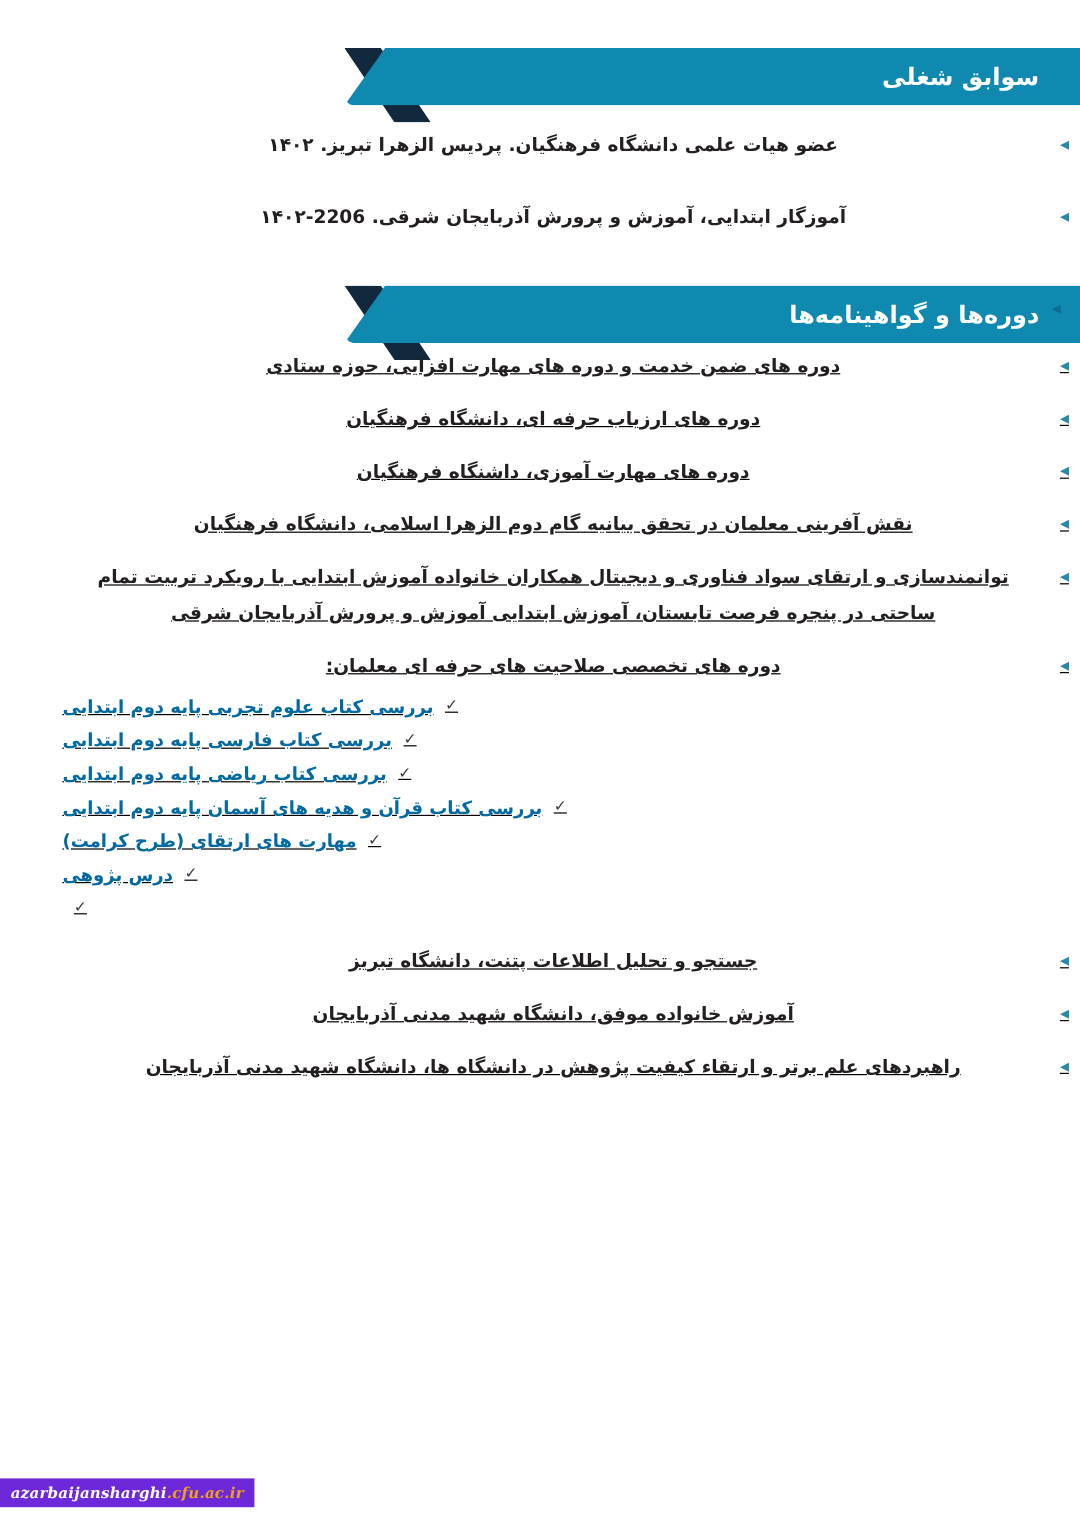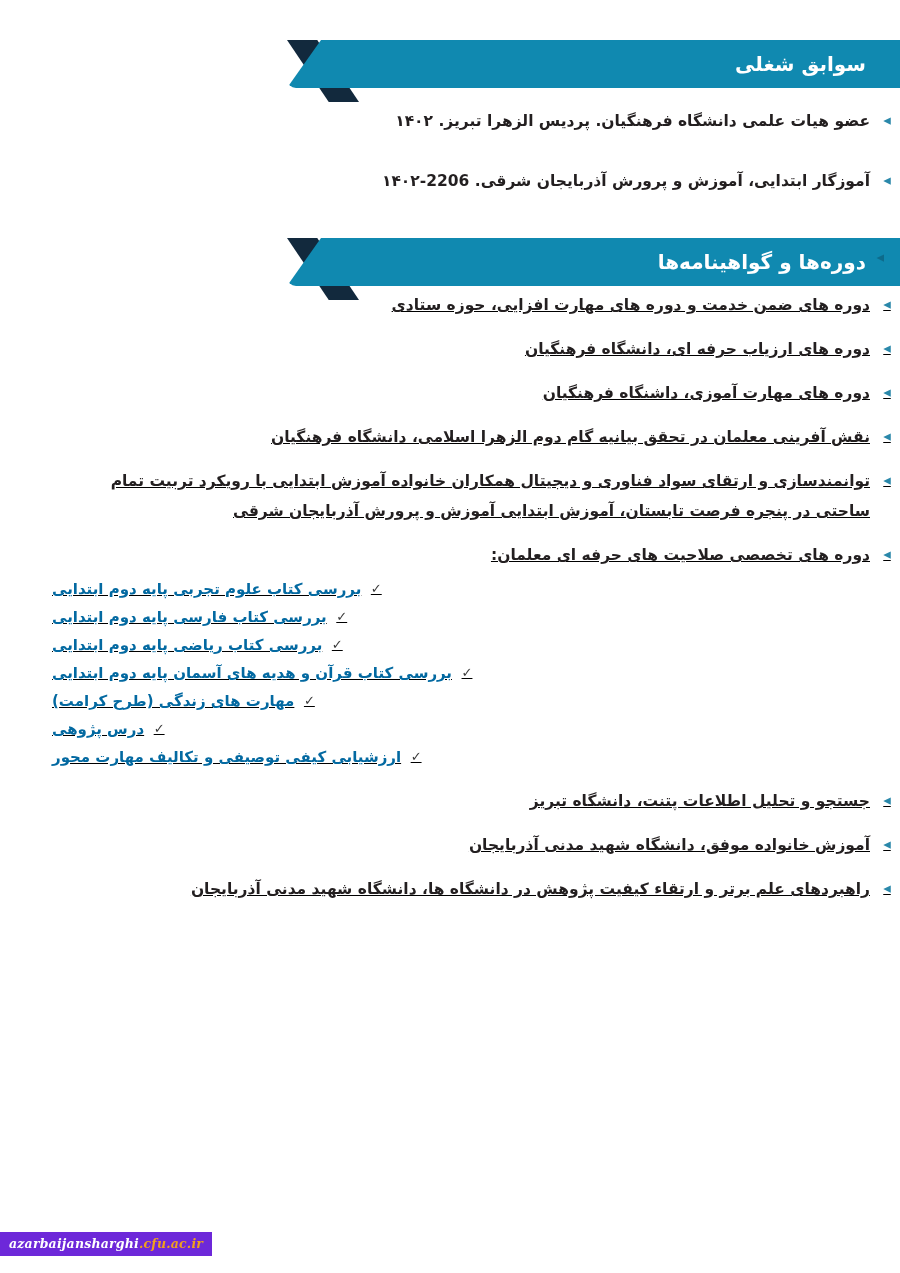--- a/index.html
+++ b/index.html
@@ -103,21 +103,21 @@
     font-size: 15px;
     line-height: 29px;
     padding-left: 4px;
   }
 
   .bullet-text {
     flex: 1 1 auto;
     font-size: 15.5px;
     line-height: 30px;
     font-weight: bold;
-    text-align: right;
+    text-align: center;
     color: #231f20;
   }
 
   .bullet-text.wrap-right {
   }
 
   
   .check-list {
     margin: 6px 0 0 0;
     padding: 0 0 0 52px;
@@ -257,31 +257,30 @@
           <span class="check-text">بررسی کتاب ریاضی پایه دوم ابتدایی</span>
         </div>
         <div class="check-item">
           <span class="check-spacer"></span>
           <span class="check-marker">✓</span>
           <span class="check-text">بررسی کتاب قرآن و هدیه های آسمان پایه دوم ابتدایی</span>
         </div>
         <div class="check-item">
           <span class="check-spacer"></span>
           <span class="check-marker">✓</span>
-          <span class="check-text">مهارت های زندگی (طرح کرامت)</span>
+          <span class="check-text">مهارت های ارتقای (طرح کرامت)</span>
         </div>
         <div class="check-item">
           <span class="check-spacer"></span>
           <span class="check-marker">✓</span>
           <span class="check-text">درس پژوهی</span>
         </div>
         <div class="check-item">
           <span class="check-spacer"></span>
           <span class="check-marker">✓</span>
-          <span class="check-text">ارزشیابی کیفی توصیفی و تکالیف مهارت محور</span>
         </div>
       </div>
 
       <div class="bullet-item" style="margin-top:16px;">
         <span class="bullet-marker">◂</span>
         <span class="bullet-text">جستجو و تحلیل اطلاعات پتنت، دانشگاه تبریز</span>
       </div>
 
       <div class="bullet-item">
         <span class="bullet-marker">◂</span>

